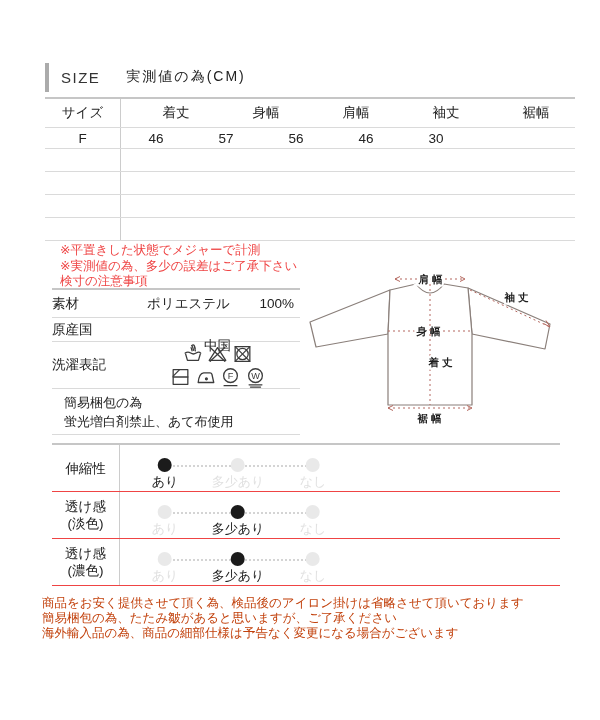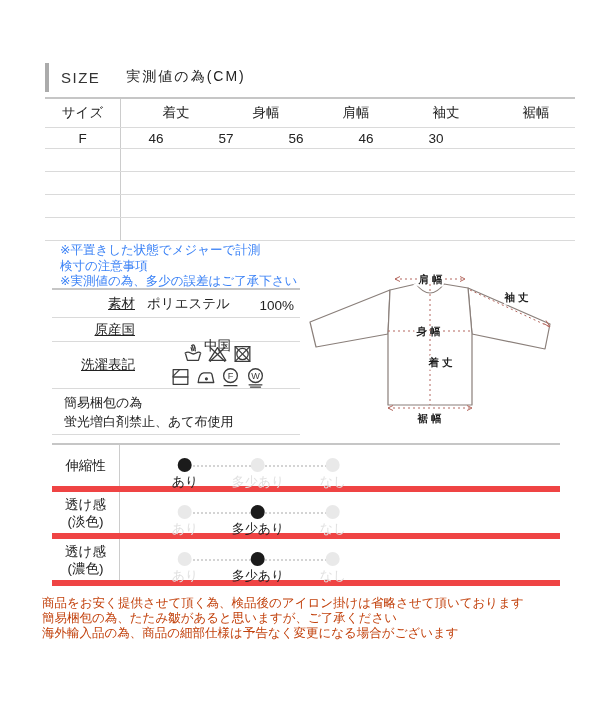--- a/index.html
+++ b/index.html
@@ -18,27 +18,27 @@
   
   .stable { position:absolute; left:45px; top:97px; width:530px; border-top:2px solid #c6c6c6; font-size:13.5px; }
   .srow { display:flex; border-bottom:1px solid #dadada; align-items:center; }
   .srow.head { height:29px;gap:20px; }
   .srow.data { height:21px; }
   .srow.empty { height:23px; }
   .sc0 { width:76px; align-self:stretch; border-right:1px solid #cccccc; display:flex; align-items:center; justify-content:center; }
   .sc { width:70px; text-align:center; }
 
   
-  .notes { position:absolute; left:60px; top:243px; font-size:12.5px; line-height:15.5px; color:#3b82f6; }
+  .notes { position:absolute; left:60px; top:243px; font-size:12.5px; line-height:15.5px; color:#ef4444; }
 
   
   .dtable { position:absolute; left:52px; top:288px; width:248px; border-top:2px solid #c6c6c6; font-size:13.5px; }
   .drow { display:flex; border-bottom:1px solid #dadada; align-items:center; }
-  .dlabel { width:83px; text-align:right; line-height:16px;text-decoration:underline; }
-  .dvalue { flex:1; display:flex; align-items:flex-end; }
+  .dlabel { width:83px; text-align:left; line-height:16px; }
+  .dvalue { flex:1; display:flex; align-items:center; }
   .row-material { height:28px; }
   .row-origin { height:24px; }
   .row-care { height:47px; }
   .row-caredesc { height:46px; }
   .mat-name { padding-left:12px; }
   .mat-pct { margin-left:auto; padding-right:6px; }
   .origin-val { flex:1; text-align:center;margin-top:32px; }
   .care-icons { flex:1; display:flex; flex-direction:column; align-items:center; justify-content:center; gap:1px; }
   .icon-row { display:flex; gap:2px; align-items:flex-end; }
   .cicon { width:23px; height:22px; display:block; }
@@ -50,21 +50,21 @@
   .diagram { position:absolute; left:300px; top:250px; width:295px; height:182px; }
   .garment { fill:#ffffff; stroke:#8a7f7a; stroke-width:1.2; stroke-linejoin:round; }
   .dim { stroke:#b4675e; stroke-width:1; stroke-dasharray:2 3; fill:none; }
   .dimarrow { stroke:#b4675e; stroke-width:1; fill:none; stroke-dasharray:none; }
   .dimlabel { font-size:10.5px; font-weight:bold; letter-spacing:3px; fill:#1e1e1e;
               stroke:#ffffff; stroke-width:4px; paint-order:stroke; text-anchor:middle;
               font-family:"Liberation Sans","DejaVu Sans",sans-serif; }
 
   
   .ptable { position:absolute; left:52px; top:443px; width:508px; border-top:2px solid #c6c6c6; }
-  .prow { display:flex; border-bottom:6px solid #ef4444; height:47px;gap:20px; }
+  .prow { display:flex; border-bottom:1px solid #ef4444; height:47px; }
   .plabel { width:68px; align-self:stretch; border-right:1px solid #cccccc; display:flex; flex-direction:column; align-items:center; justify-content:center; font-size:13.5px; line-height:17px; }
   .pvals { flex:1; position:relative; }
   .pline { position:absolute; left:45px; width:150px; top:20px; border-top:2px dotted #d4d4d4; }
   .popt { position:absolute; top:13px; transform:translateX(-50%); display:flex; flex-direction:column; align-items:center; }
   .popt .dot { width:14px; height:14px; border-radius:50%; background:#e9e9e9; }
   .popt .olabel { margin-top:1px; font-size:13px; color:#e1e1e1; white-space:nowrap; }
   .popt.on .dot { background:#1b1b1b; }
   .popt.on .olabel { color:#222; }
   .popt.o0 { left:45px; }
   .popt.o1 { left:118px; }
@@ -110,22 +110,22 @@
     <div class="srow empty">
         <div class="sc0"></div>
       </div>
     <div class="srow empty">
         <div class="sc0"></div>
       </div>
   </div>
 
   <div class="notes">
     <div>※平置きした状態でメジャーで計測</div>
+    <div>※実測値の為、多少の誤差はご了承下さい</div>
     <div>検寸の注意事項</div>
-    <div>※実測値の為、多少の誤差はご了承下さい</div>
   </div>
 
   <div class="dtable">
     <div class="drow row-material">
       <div class="dlabel">素材</div>
       <div class="dvalue">
         <span class="mat-name">ポリエステル</span>
         <span class="mat-pct">100%</span>
       </div>
     </div>

